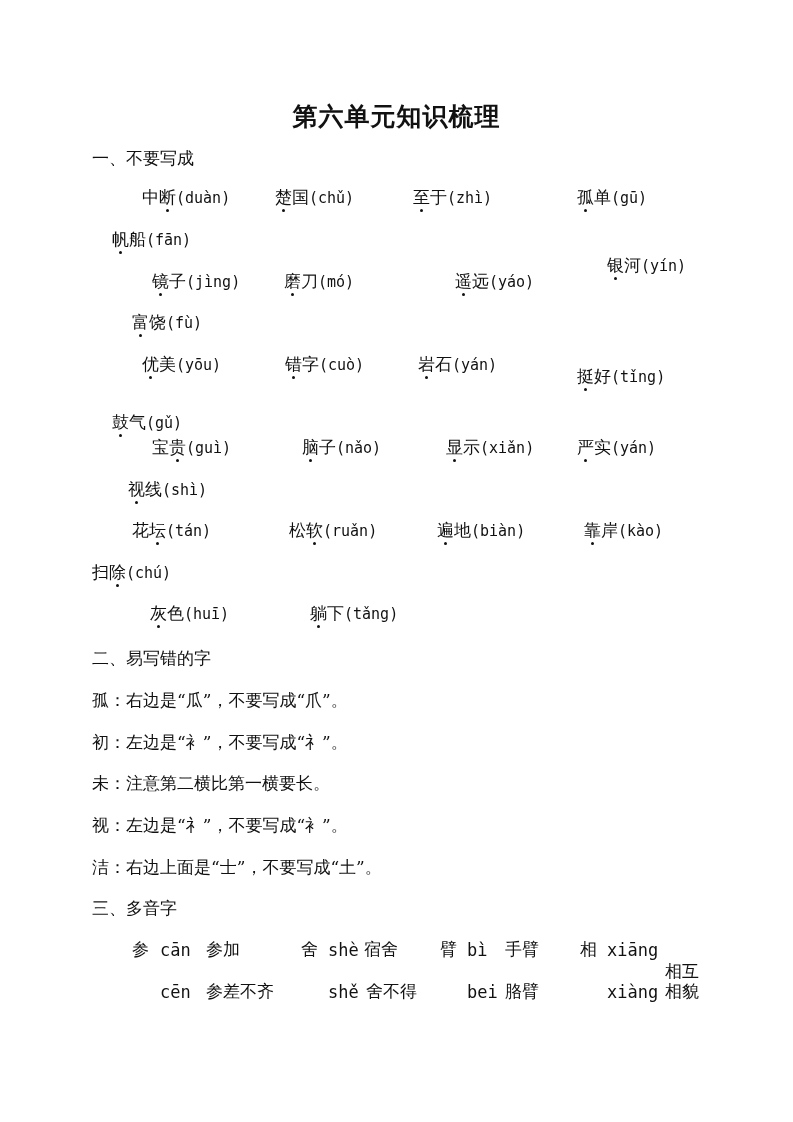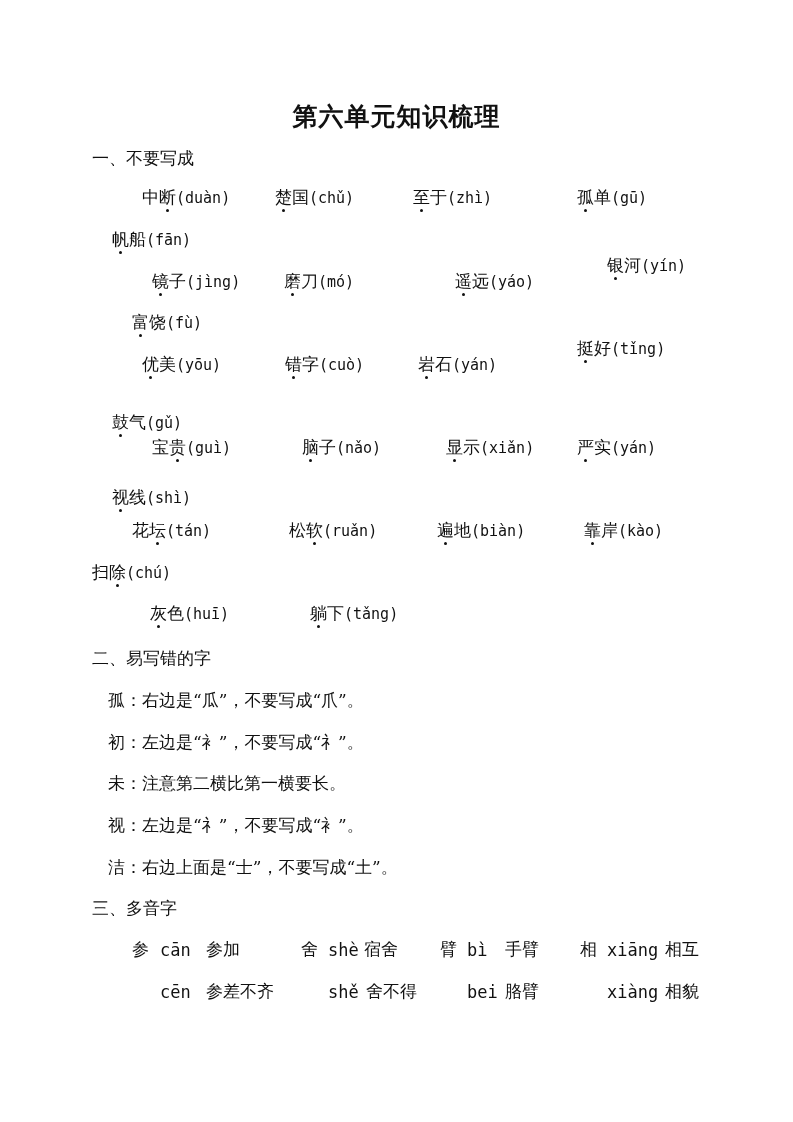--- a/index.html
+++ b/index.html
@@ -7,21 +7,21 @@
          font-family:"DejaVu Serif", "Liberation Serif", serif; color:#111; }
   .page-title { position:absolute; top:100px; left:0; width:793px; text-align:center;
                 font-size:25px; font-weight:bold; letter-spacing:1px;
                 font-family:"DejaVu Sans", sans-serif; }
   .heading { position:absolute; left:92px; font-size:17px; }
   .item { position:absolute; font-size:17px; white-space:nowrap; }
   .item .ch { position:relative; }
   .item .ch.dot::after { content:""; position:absolute; left:50%; bottom:-5px;
                   width:3px; height:3px; margin-left:-1.5px; border-radius:50%; background:#111; }
   .py { font-family:"DejaVu Sans Mono", "Liberation Mono", monospace; font-size:15px; }
-  .line { position:absolute; left:92px; font-size:17px; white-space:nowrap;margin-left:16px; }
+  .line { position:absolute; left:92px; font-size:17px; white-space:nowrap; }
   .poly { position:absolute; font-size:17px; white-space:nowrap; }
 </style>
 </head>
 <body>
 
 <div class="page-title">第六单元知识梳理</div>
 
 <div class="heading" style="top:147px">一、不要写成</div>
 <div id="s1">
     <div class="item" style="left: 142px; top: 186px;"><span class="ch">中</span><span class="ch dot">断</span><span class="py">(duàn)</span></div>
@@ -30,27 +30,27 @@
     <div class="item" style="left: 577px; top: 186px;"><span class="ch dot">孤</span><span class="ch">单</span><span class="py">(gū)</span></div>
     <div class="item" style="left: 112px; top: 228px;"><span class="ch dot">帆</span><span class="ch">船</span><span class="py">(fān)</span></div>
     <div class="item" style="left: 152px; top: 270px;"><span class="ch dot">镜</span><span class="ch">子</span><span class="py">(jìng)</span></div>
     <div class="item" style="left: 284px; top: 270px;"><span class="ch dot">磨</span><span class="ch">刀</span><span class="py">(mó)</span></div>
     <div class="item" style="left: 455px; top: 270px;"><span class="ch dot">遥</span><span class="ch">远</span><span class="py">(yáo)</span></div>
     <div class="item" style="left: 607px; top: 254px;"><span class="ch dot">银</span><span class="ch">河</span><span class="py">(yín)</span></div>
     <div class="item" style="left: 132px; top: 311px;"><span class="ch dot">富</span><span class="ch">饶</span><span class="py">(fù)</span></div>
     <div class="item" style="left: 142px; top: 353px;"><span class="ch dot">优</span><span class="ch">美</span><span class="py">(yōu)</span></div>
     <div class="item" style="left: 285px; top: 353px;"><span class="ch dot">错</span><span class="ch">字</span><span class="py">(cuò)</span></div>
     <div class="item" style="left: 418px; top: 353px;"><span class="ch dot">岩</span><span class="ch">石</span><span class="py">(yán)</span></div>
-    <div class="item" style="left: 577px; top: 337px;"><span class="ch dot">挺</span><span class="ch">好</span><span class="py">(tǐng)</span></div>
+    <div class="item" style="left: 577px; top: 365px;"><span class="ch dot">挺</span><span class="ch">好</span><span class="py">(tǐng)</span></div>
     <div class="item" style="left: 112px; top: 395px; margin-top: 16px;"><span class="ch dot">鼓</span><span class="ch">气</span><span class="py">(gǔ)</span></div>
     <div class="item" style="left: 152px; top: 436px;"><span class="ch">宝</span><span class="ch dot">贵</span><span class="py">(guì)</span></div>
     <div class="item" style="left: 302px; top: 436px;"><span class="ch dot">脑</span><span class="ch">子</span><span class="py">(nǎo)</span></div>
     <div class="item" style="left: 446px; top: 436px;"><span class="ch dot">显</span><span class="ch">示</span><span class="py">(xiǎn)</span></div>
     <div class="item" style="left: 577px; top: 436px;"><span class="ch dot">严</span><span class="ch">实</span><span class="py">(yán)</span></div>
-    <div class="item" style="left: 112px; top: 478px; margin-top: 8px;"><span class="ch dot">视</span><span class="ch">线</span><span class="py">(shì)</span></div>
+    <div class="item" style="left: 128px; top: 478px;"><span class="ch dot">视</span><span class="ch">线</span><span class="py">(shì)</span></div>
     <div class="item" style="left: 132px; top: 519px;"><span class="ch">花</span><span class="ch dot">坛</span><span class="py">(tán)</span></div>
     <div class="item" style="left: 289px; top: 519px;"><span class="ch">松</span><span class="ch dot">软</span><span class="py">(ruǎn)</span></div>
     <div class="item" style="left: 437px; top: 519px;"><span class="ch dot">遍</span><span class="ch">地</span><span class="py">(biàn)</span></div>
     <div class="item" style="left: 584px; top: 519px;"><span class="ch dot">靠</span><span class="ch">岸</span><span class="py">(kào)</span></div>
     <div class="item" style="left: 92px; top: 561px;"><span class="ch">扫</span><span class="ch dot">除</span><span class="py">(chú)</span></div>
     <div class="item" style="left: 150px; top: 602px;"><span class="ch dot">灰</span><span class="ch">色</span><span class="py">(huī)</span></div>
     <div class="item" style="left: 310px; top: 602px;"><span class="ch dot">躺</span><span class="ch">下</span><span class="py">(tǎng)</span></div>
   </div>
 
 <div class="heading" style="top:647px">二、易写错的字</div>
@@ -79,16 +79,16 @@
 <div>
   <span class="poly" style="left:440px;top:938px">臂</span>
   <span class="poly py" style="left:467px;top:940px">bì</span>
   <span class="poly" style="left:505px;top:938px">手臂</span>
   <span class="poly py" style="left:467px;top:982px">bei</span>
   <span class="poly" style="left:505px;top:980px">胳臂</span>
 </div>
 <div>
   <span class="poly" style="left:580px;top:938px">相</span>
   <span class="poly py" style="left:607px;top:940px">xiāng</span>
-  <span class="poly" style="left:665px;top:938px">相互</span>
+  <span class="poly" style="left:665px;top:960px">相互</span>
   <span class="poly py" style="left:607px;top:982px">xiàng</span>
   <span class="poly" style="left:665px;top:980px">相貌</span>
 </div>
 
 </body></html>

